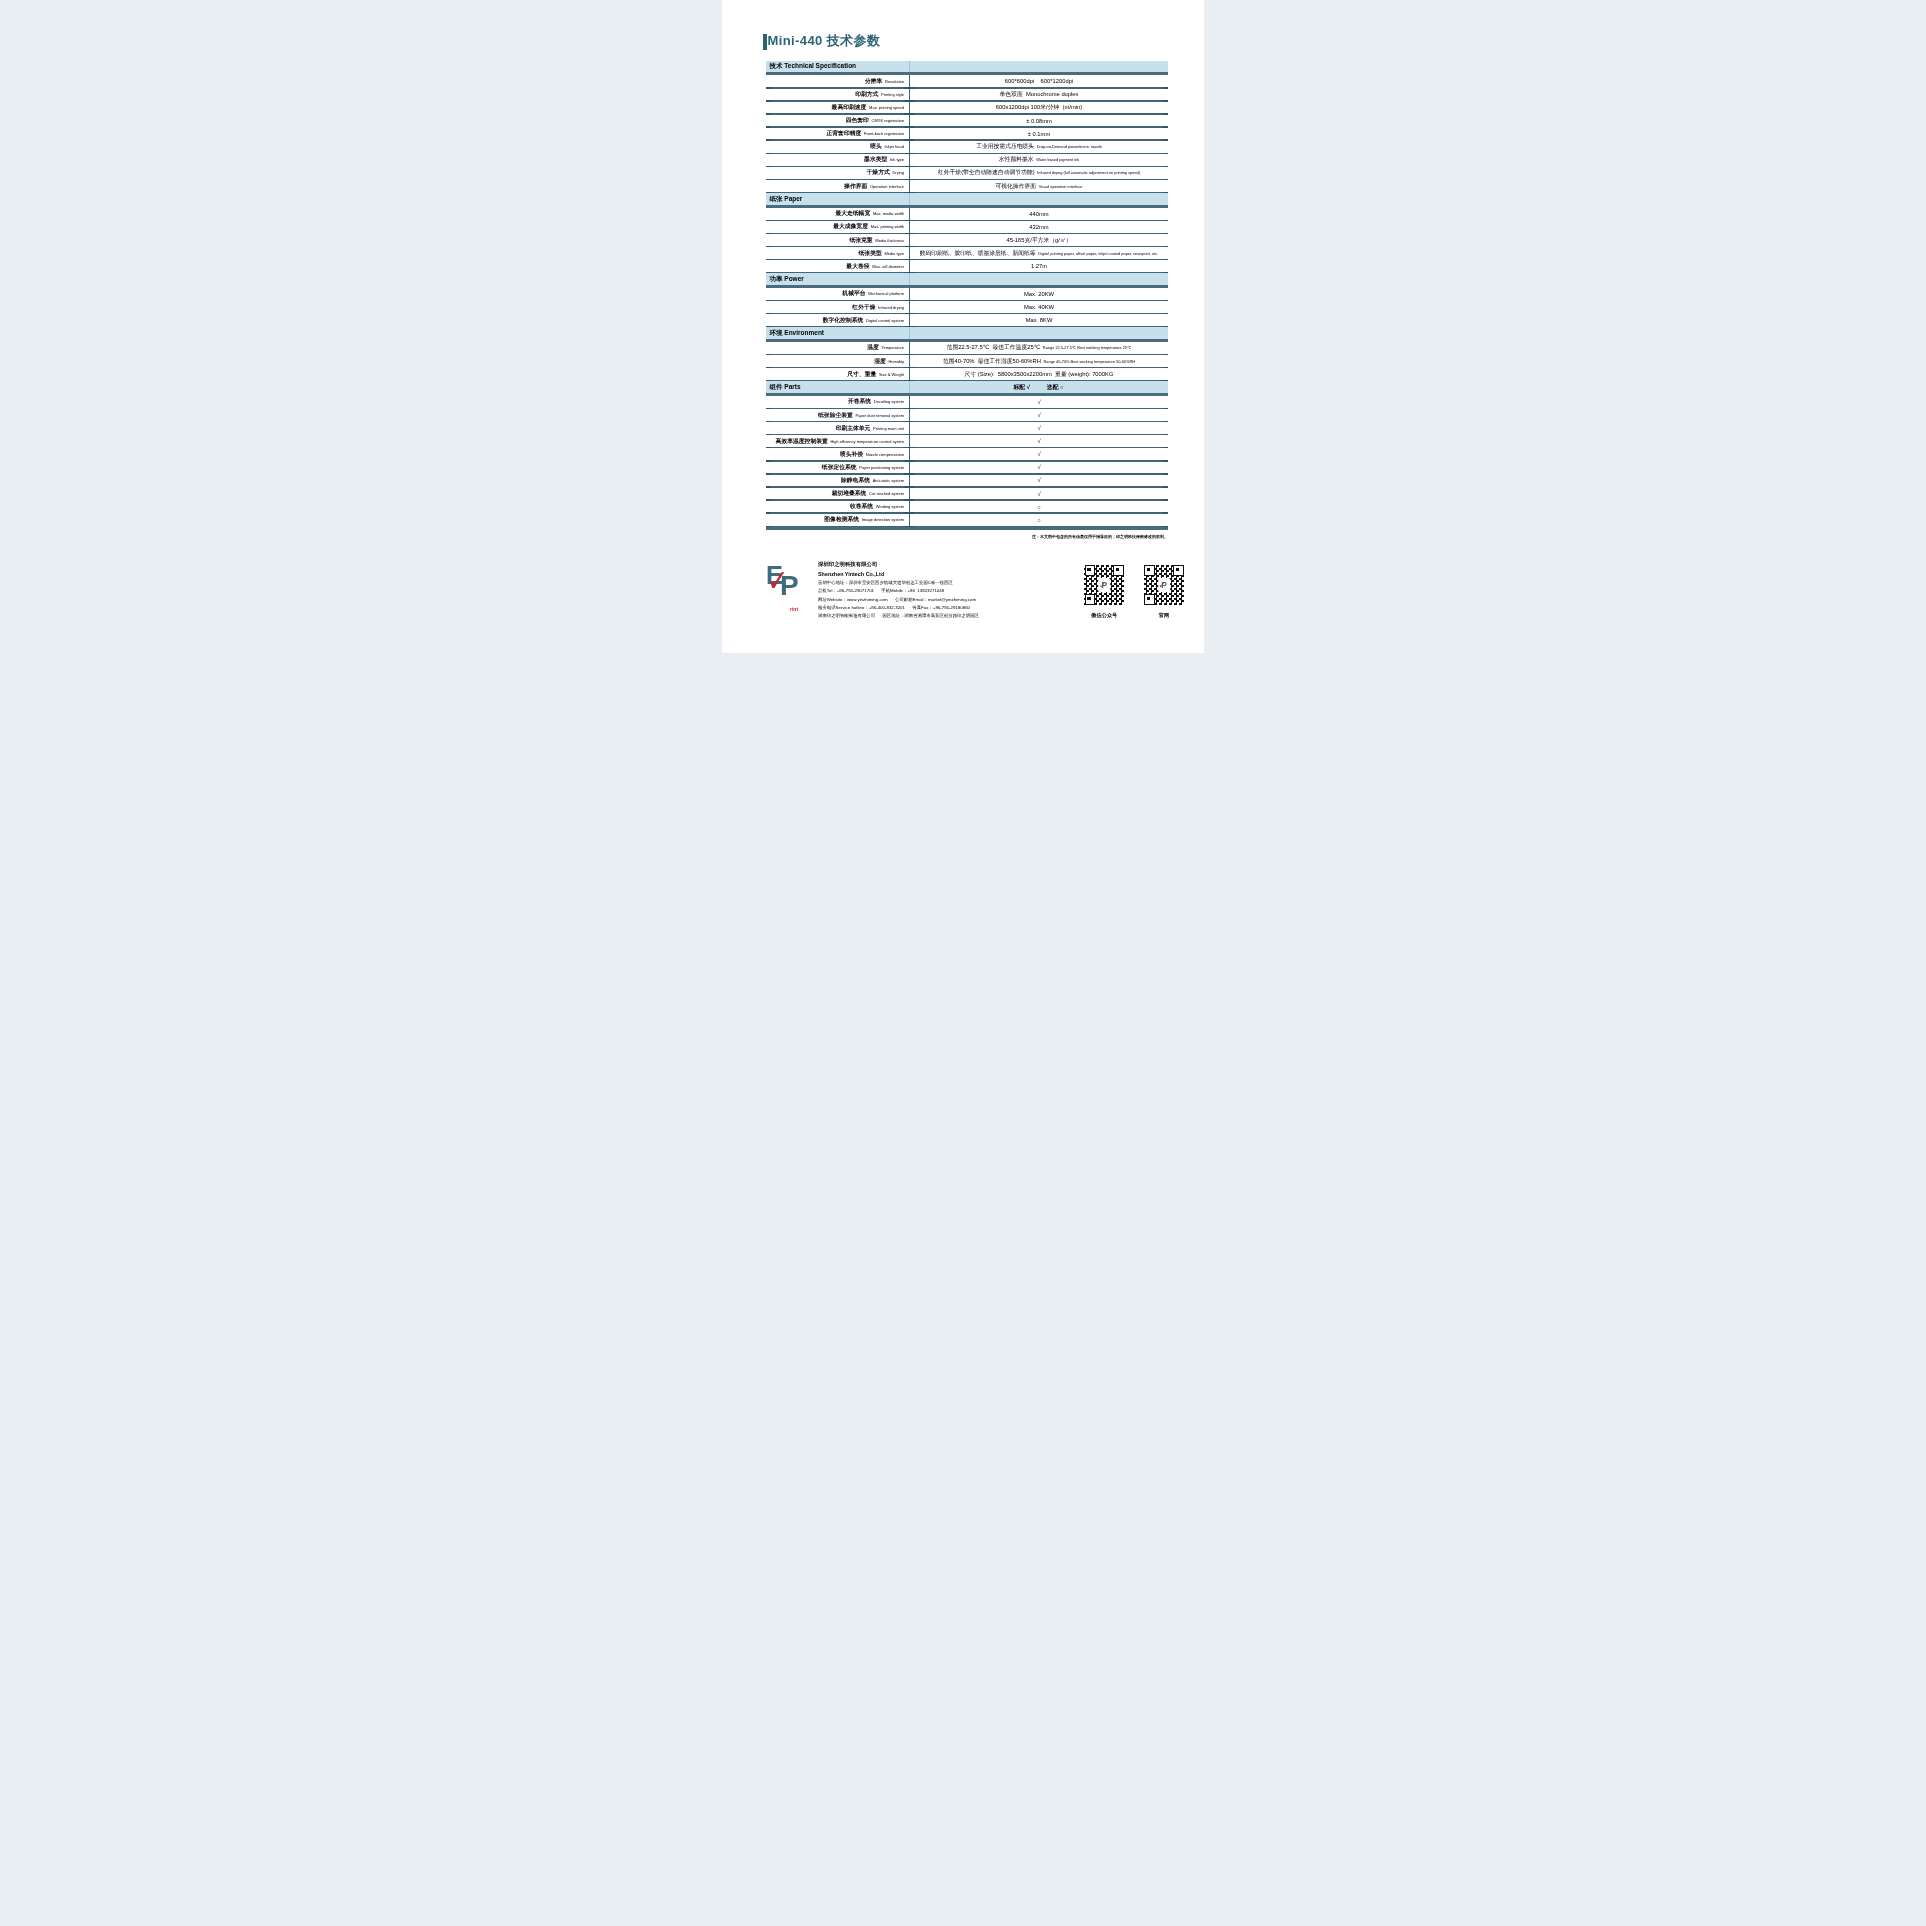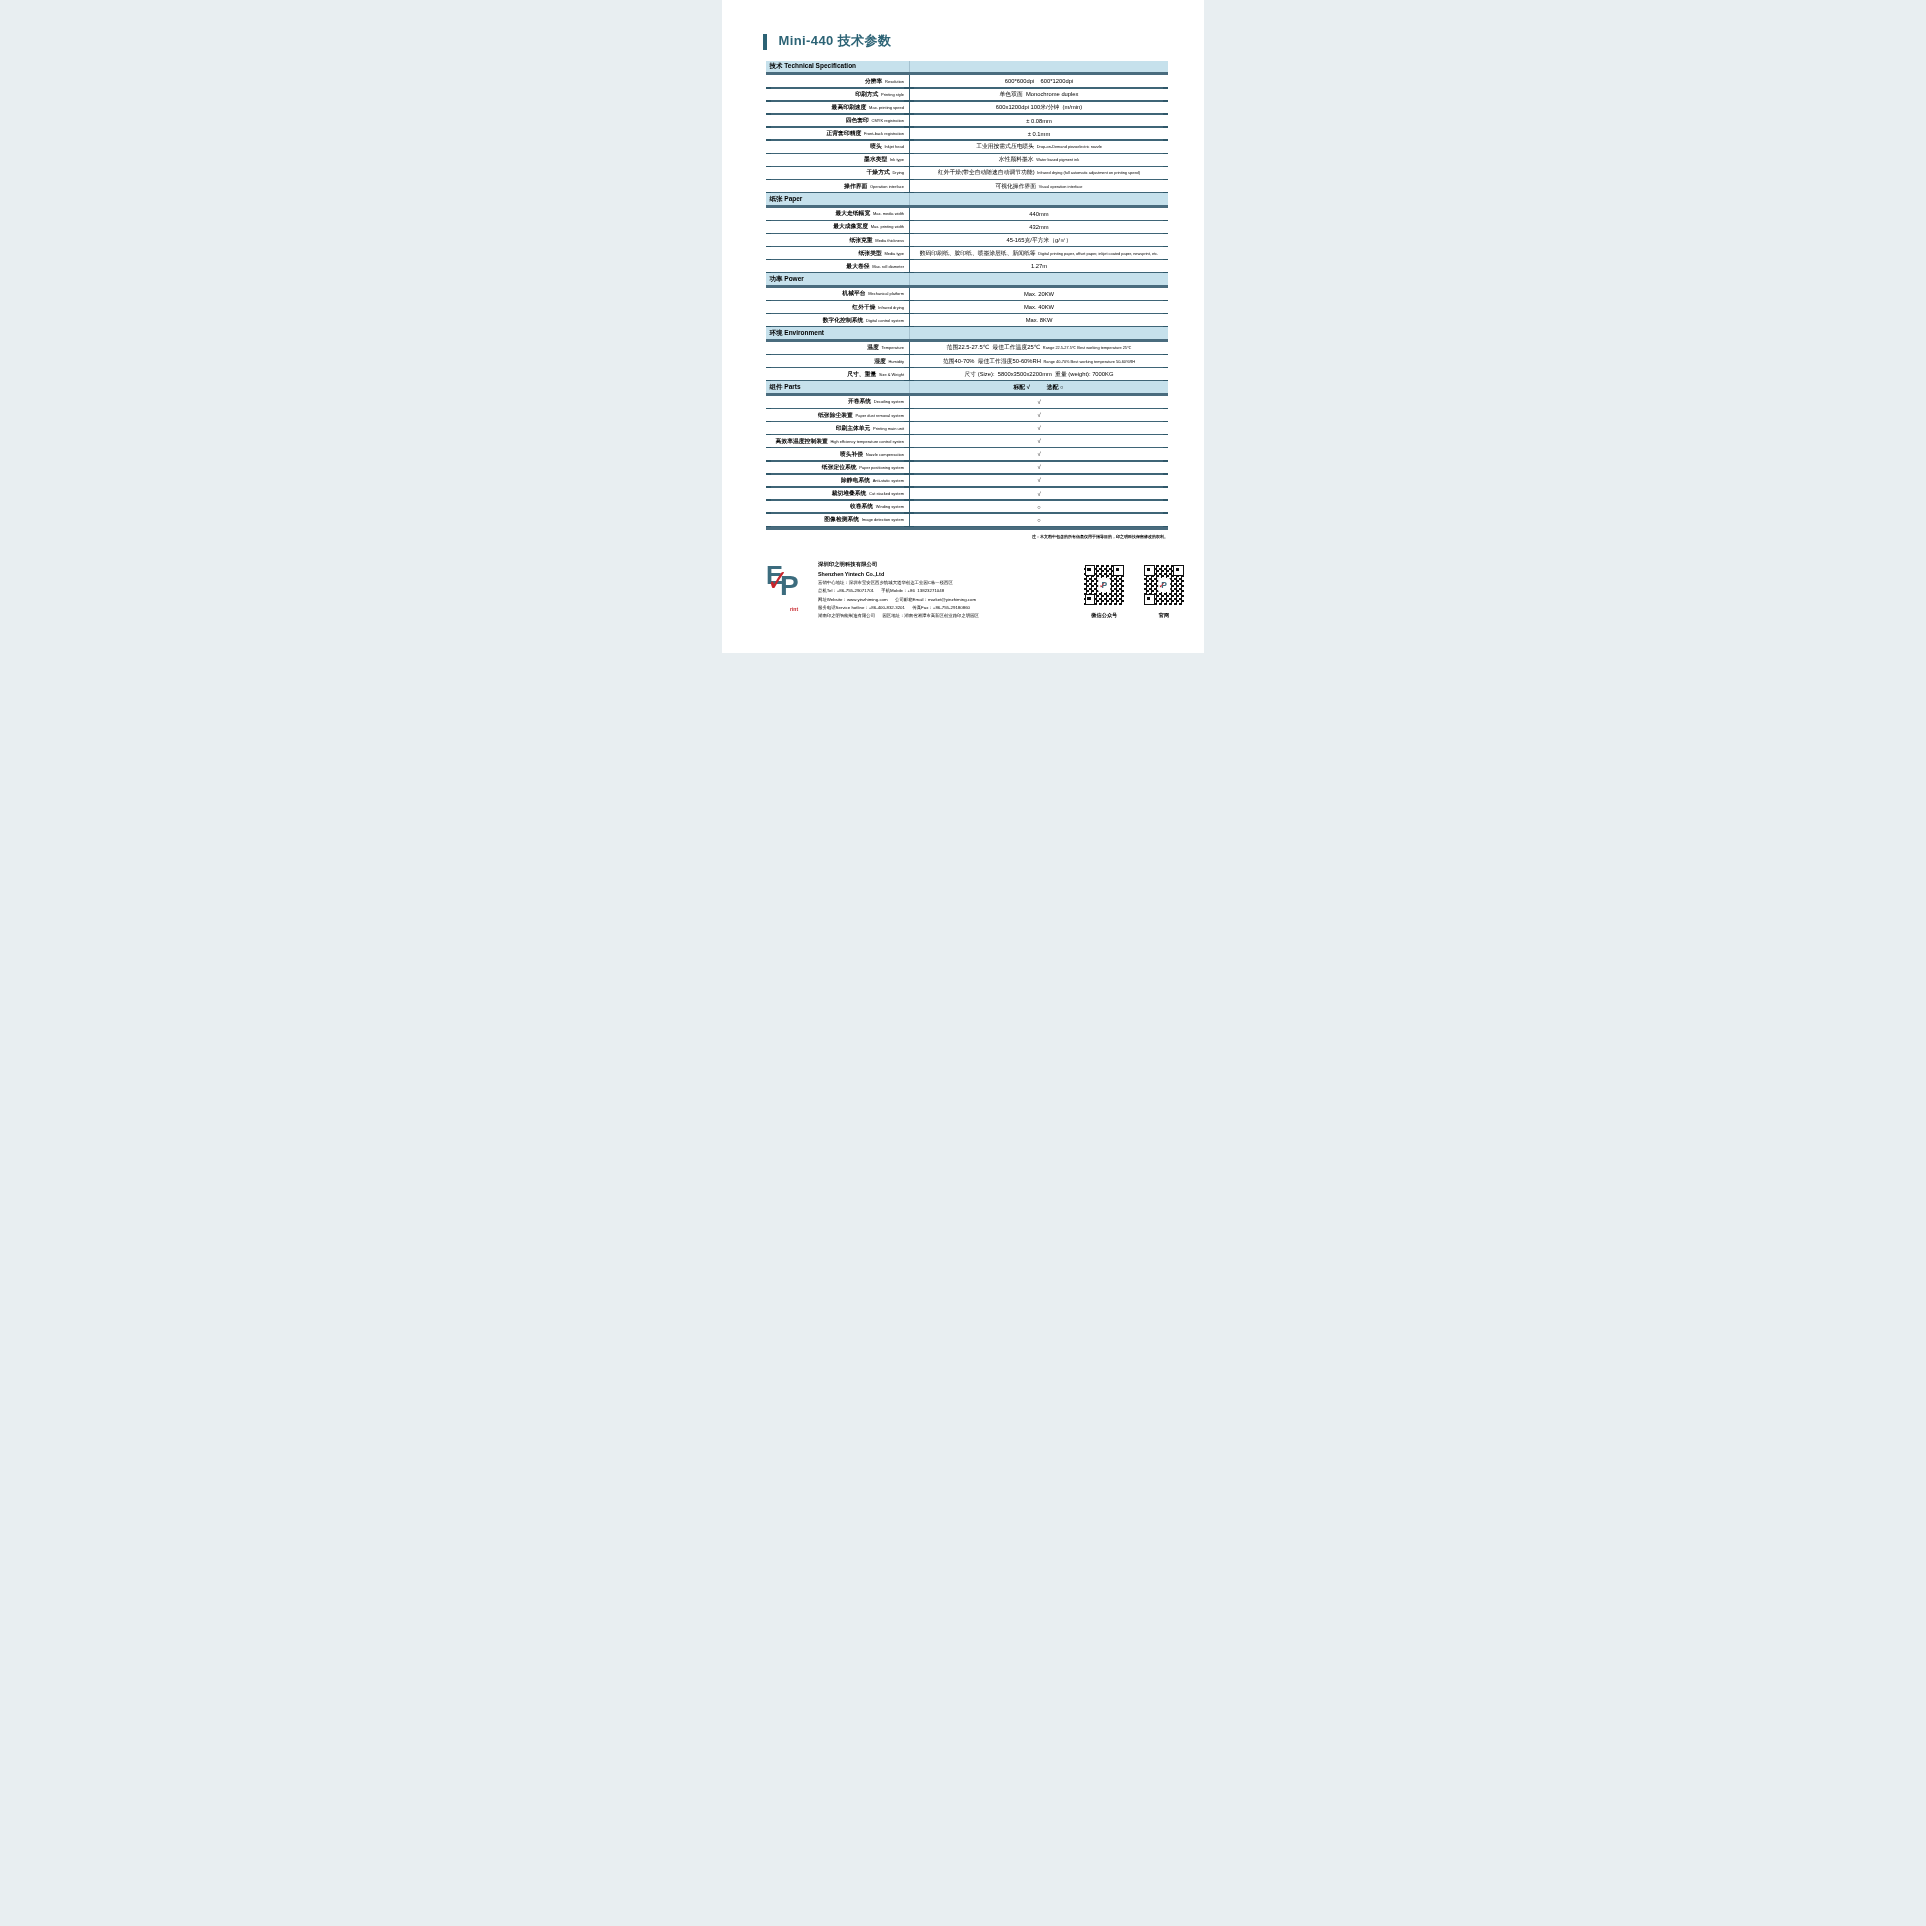--- a/index.html
+++ b/index.html
@@ -1,21 +1,21 @@
 <!DOCTYPE html>
 <html style="font-size:6.2px"><head>
 <meta charset="utf-8">
 <style>
   html,body{margin:0;padding:0;background:#e8eef1;}
   .page{
     position:relative;width:482px;height:653px;margin:0 auto;background:#ffffff;
     font-family:"Liberation Sans","DejaVu Sans",sans-serif;color:#000;overflow:hidden;
   }
   
-  .title-row{display:flex;align-items:flex-end;gap:12px;padding:32px 0 0 41px;}
+  .title-row{display:flex;align-items:flex-end;gap:1px;padding:32px 0 0 41px;}
   .title-accent{width:3.5px;height:16px;background:#2c6375;}
   .page-title{margin:0;font-size:13px;font-weight:700;color:#2c6375;letter-spacing:0.4px;}
   
   .spec-table{margin:10.8px 36px 0 44px;width:402px;}
   .band{position:relative;height:11.6px;background:#c6e1ec;display:flex;align-items:center;}
   .band-title{font-size:6.5px;font-weight:700;padding-left:3.5px;}
   .band::before{content:"";position:absolute;left:143px;top:0;bottom:0;width:0.8px;background:rgba(63,101,119,.25);}
   .band-legend{position:absolute;left:143px;right:0;top:0;bottom:0;display:flex;align-items:center;justify-content:center;gap:17px;font-size:5.8px;font-weight:600;}
   .band-bar{height:3.1px;background:#4a6c7e;}
   .row{display:flex;height:11.6px;}

